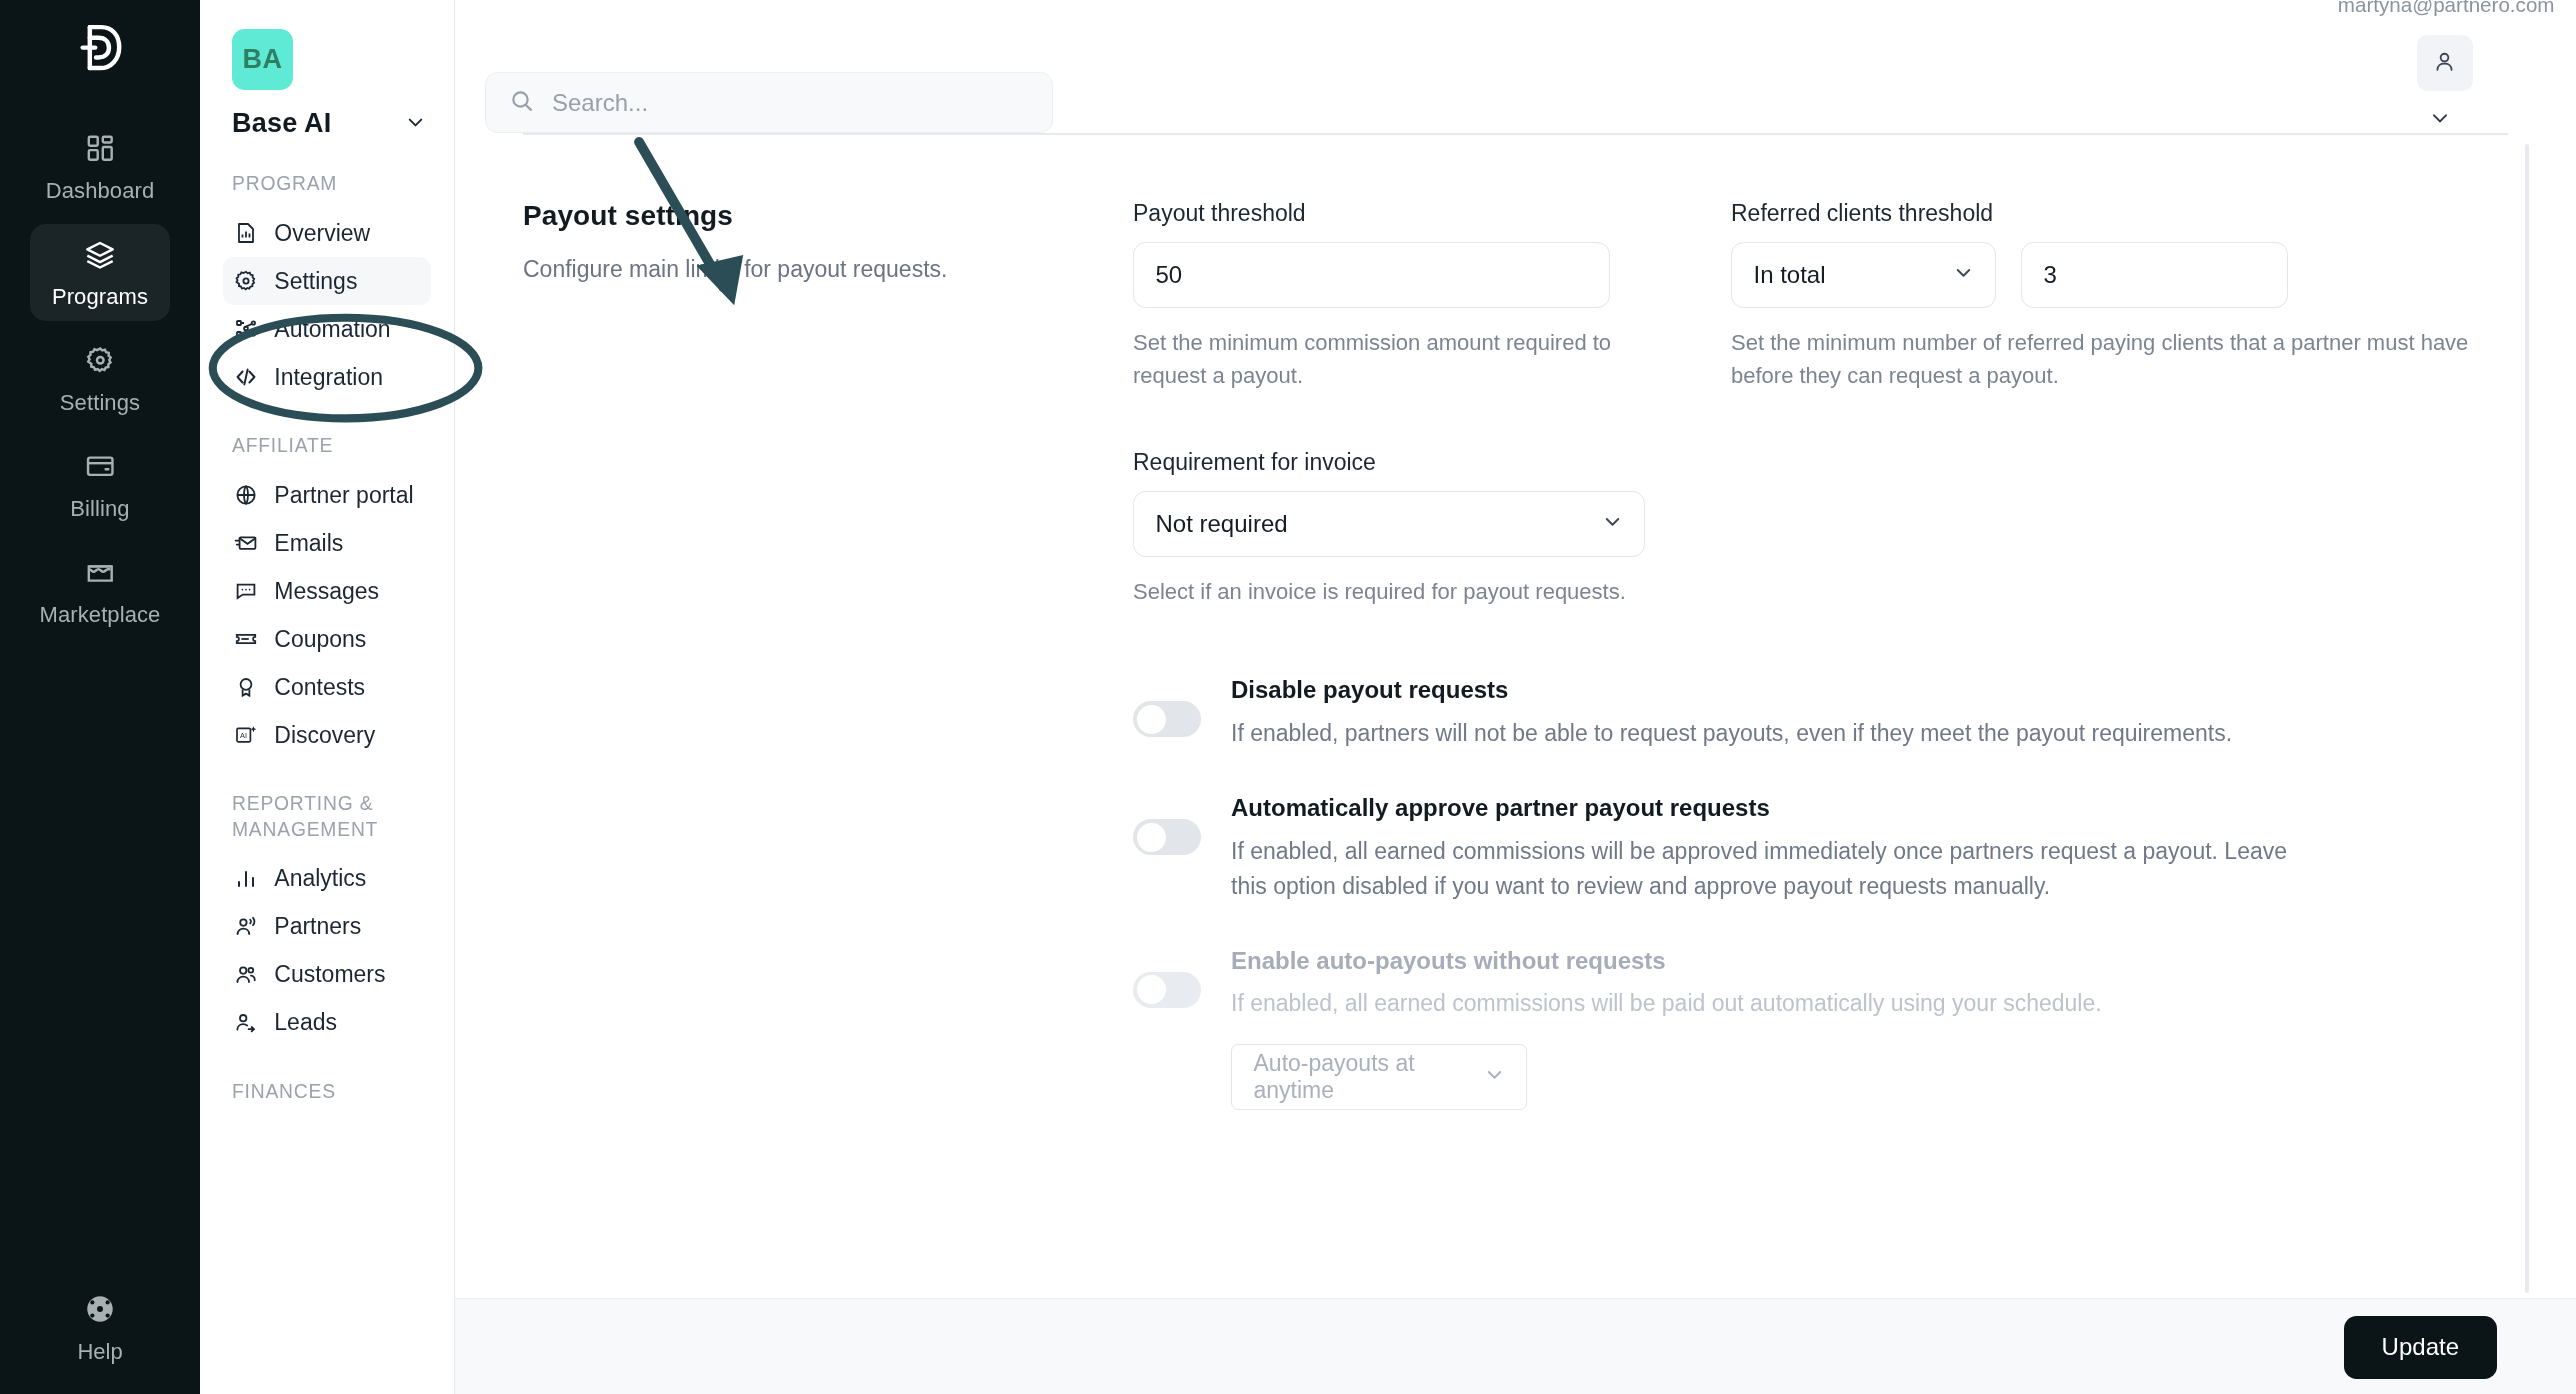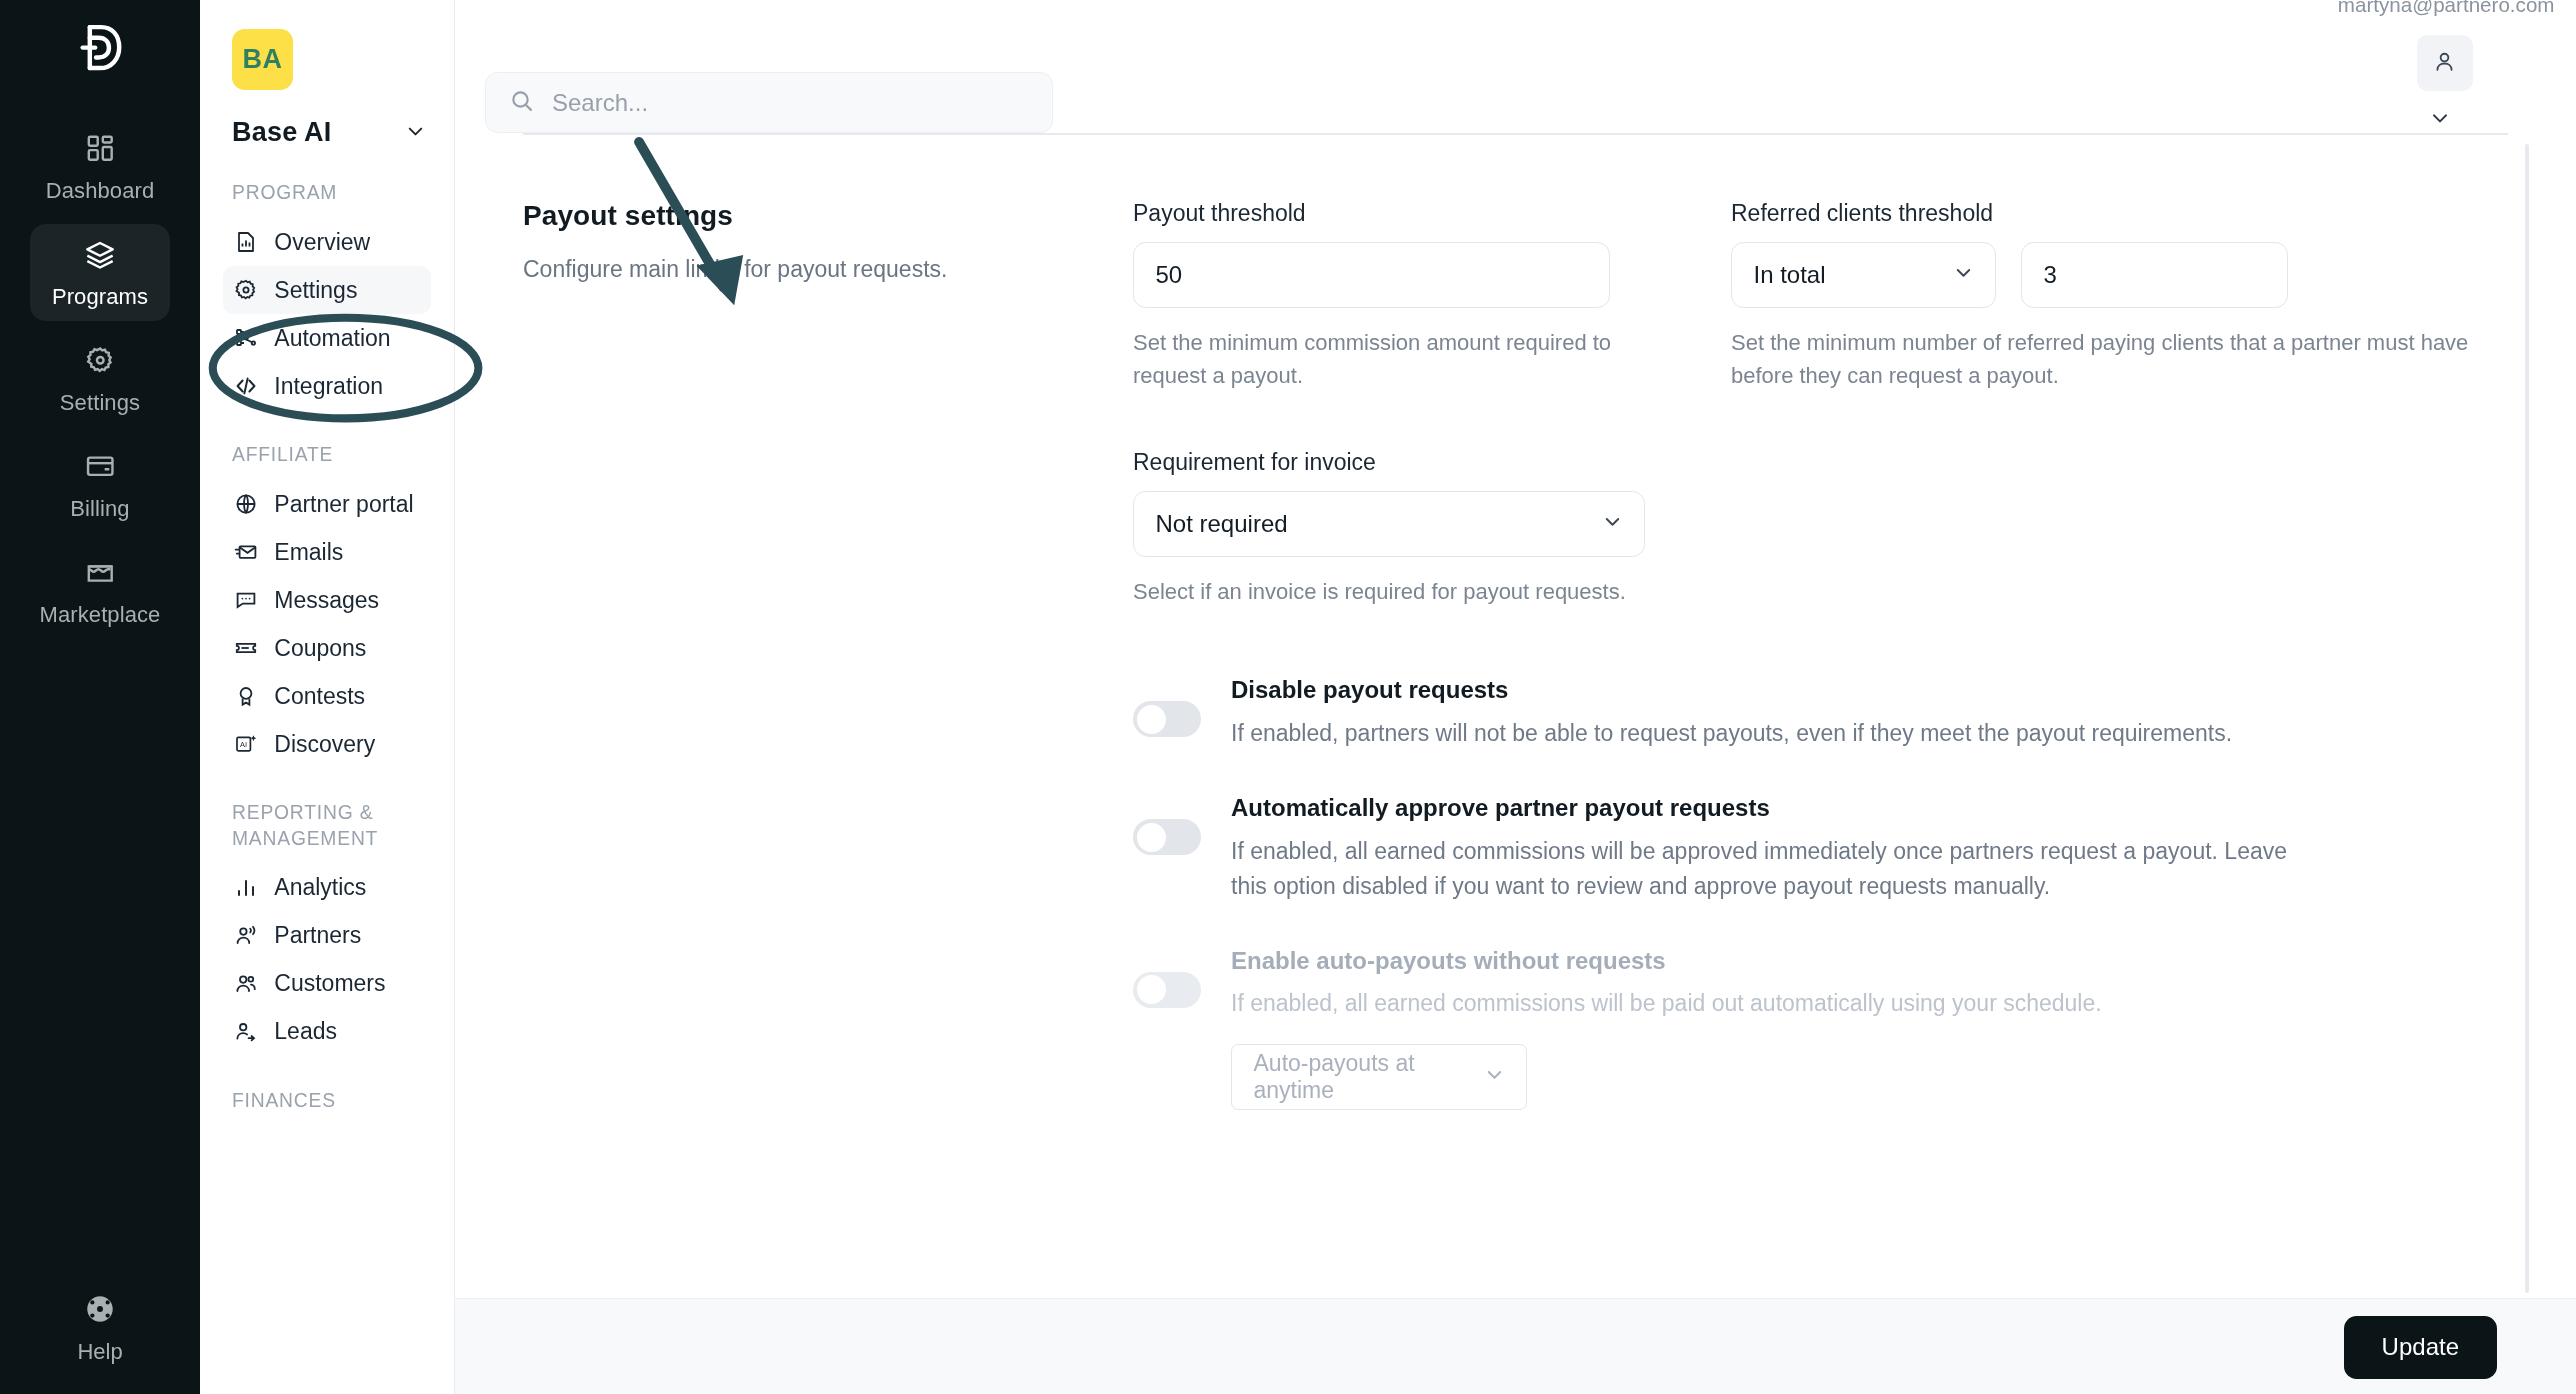--- a/index.html
+++ b/index.html
@@ -46,28 +46,28 @@
   .side {
     width: 255px; height: 1395px; flex: 0 0 255px;
     background: #ffffff;
     border-right: 1.3px solid #e8eaee;
     position: relative;
     overflow: hidden;
   }
   .side-inner { padding: 0 23px; }
   .prog-badge {
     width: 61px; height: 61px; border-radius: 12.6px;
-    background: #fde047; color: #2f7f62;
+    background: #5eead4; color: #2f7f62;
     display: flex; align-items: center; justify-content: center;
     font-size: 27px; font-weight: bold; letter-spacing: 0.4px;
     margin-top: 29px; margin-left: 9px;
   }
   .prog-row {
     display: flex; align-items: center; justify-content: space-between;
-    margin-top: 27px; margin-left: 9px; margin-right: 3.6px;
+    margin-top: 18px; margin-left: 9px; margin-right: 3.6px;
     cursor: pointer;
   }
   .prog-name { font-size: 27px; font-weight: bold; color: #111b21; letter-spacing: 0.2px; }
   .nav-group { margin-top: 32px; }
   .nav-group.g2 { margin-top: 32px; }
   .nav-head {
     font-size: 19.3px; color: #9aa2ad; letter-spacing: 0.8px;
     margin-left: 9px; margin-bottom: 12.6px; line-height: 1.32;
   }
   .nav-item {

